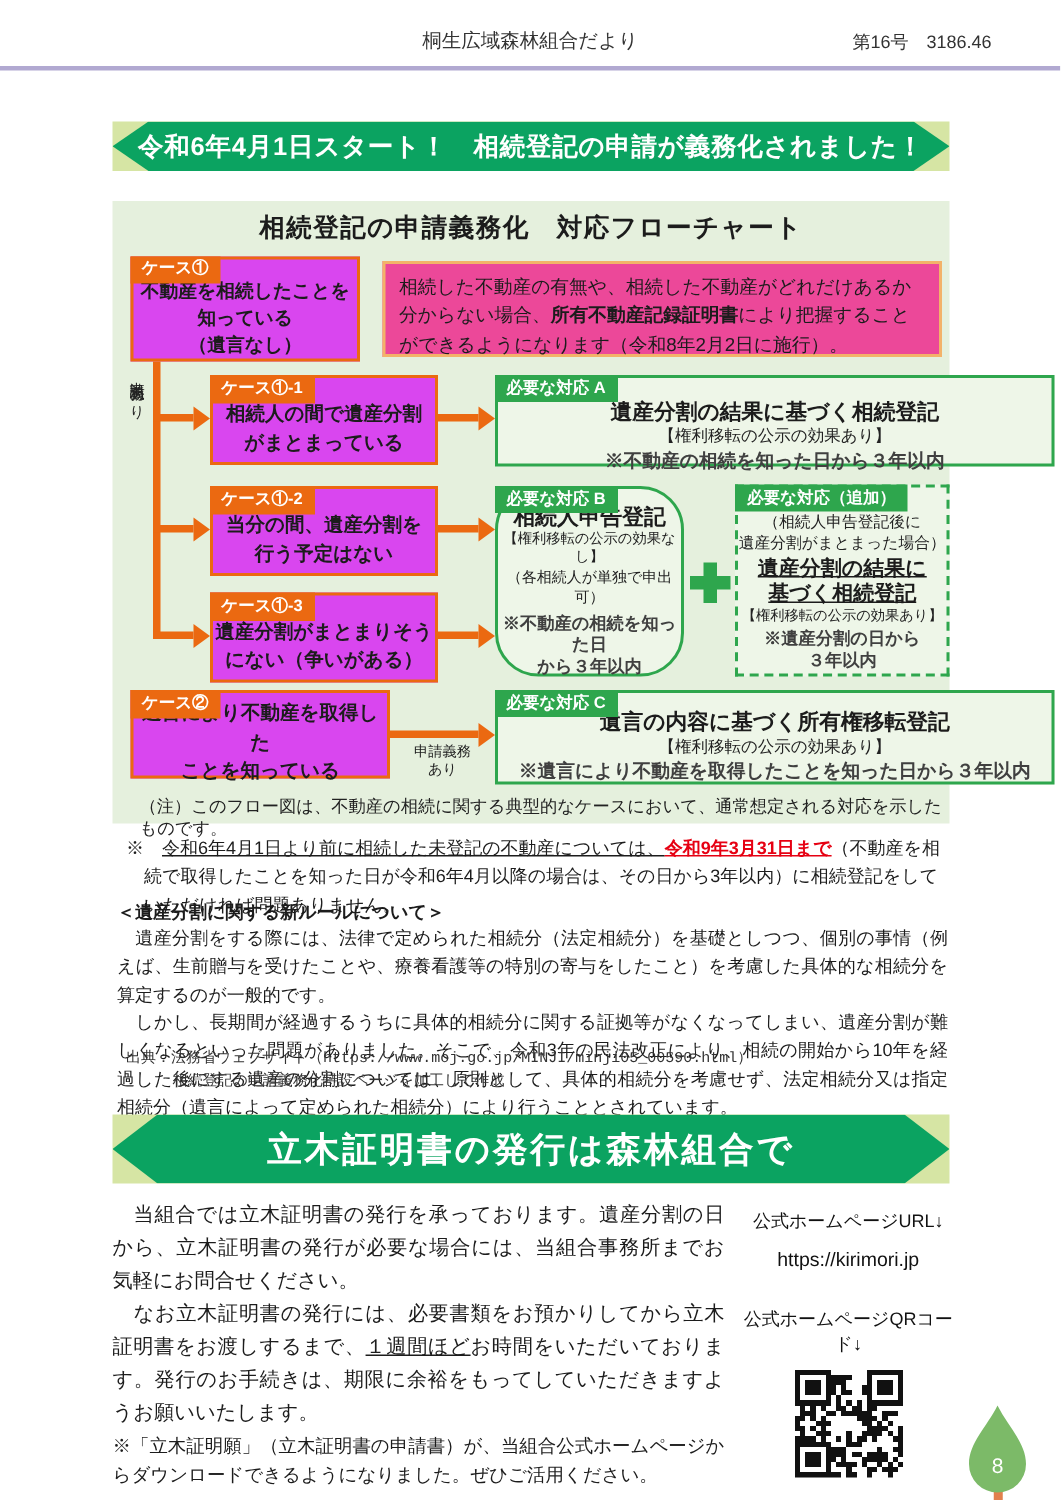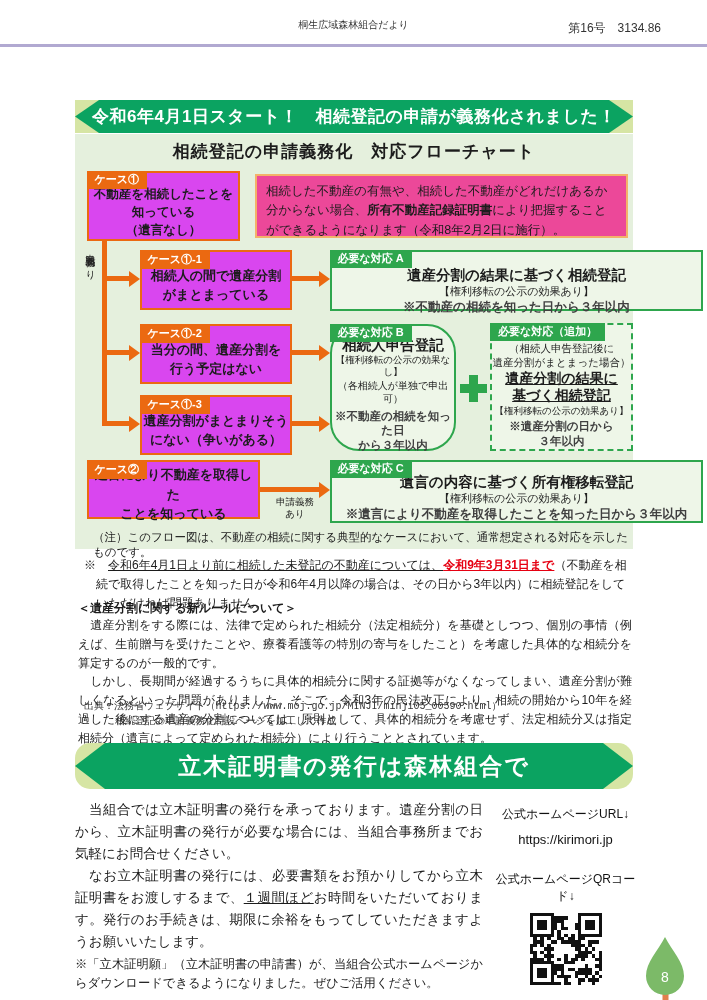--- a/index.html
+++ b/index.html
@@ -2,30 +2,30 @@
 <html><head>
 <meta charset="utf-8">
 <style>
   * { margin:0; padding:0; box-sizing:border-box; }
   html,body { width:707px; background:#fff; }
   body { font-family:"Liberation Sans", sans-serif; color:#1c1c1c; }
   .page { position:relative; width:707px; height:1000px; background:#fff; overflow:hidden; }
   .abs { position:absolute; }
 
   
-  .hdr-title { top:18px; left:0; width:707px; text-align:center; font-size:10px; color:#333; }
+  .hdr-title { top:18px; left:0; width:707px; text-align:center; font-size:13px; color:#333; }
   .hdr-issue { top:20px; right:46px; font-size:12px; color:#333; }
   .hdr-rule  { top:44px; left:0; width:707px; height:3px; background:#b1a9d1; }
 
   
   .banner { left:75px; width:558px; background:#d6e5a4; }
   .banner .hex { position:absolute; inset:0; background:#0ba361; display:flex; align-items:center; justify-content:center; color:#fff; font-weight:bold; }
-  .banner1 { top:100px; height:33px; }
+  .banner1 { top:81px; height:33px; }
   .banner1 .hex { clip-path:polygon(0 50%,24px 0,calc(100% - 24px) 0,100% 50%,calc(100% - 24px) 100%,24px 100%); font-size:17px; letter-spacing:.5px; }
-  .banner2 { top:743px; height:46px;border-radius:15px; }
+  .banner2 { top:743px; height:46px; }
   .banner2 .hex { clip-path:polygon(0 50%,30px 0,calc(100% - 30px) 0,100% 50%,calc(100% - 30px) 100%,30px 100%); font-size:23px; letter-spacing:2px; }
 
   
   .fc { top:134px; left:75px; width:558px; height:415px; background:#e5f0dd; }
   .fc-title { top:6px; left:0; width:100%; text-align:center; font-size:17px; font-weight:bold; letter-spacing:1px; }
   .casebox { background:#d946ef; border:2.5px solid #eb6911; text-align:center; font-weight:bold; display:flex; flex-direction:column; justify-content:center; }
   .tab { position:absolute; top:-2.5px; left:-2.5px; color:#fff; font-size:11px; font-weight:bold; padding:1px 8px 2px; white-space:nowrap; }
   .tab-o { background:#eb6911; }
   .tab-g { background:#2ea64d; }
   .resbox { background:#eef6e8; border:2.5px solid #2ea64d; text-align:center; display:flex; flex-direction:column; justify-content:center; }
@@ -64,21 +64,21 @@
   .qr svg { display:block; }
 
   .tree text { font-family:"Liberation Sans", sans-serif; }
 </style>
 </head>
 <body>
 
 <div class="page">
 
   <div class="abs hdr-title">桐生広域森林組合だより</div>
-  <div class="abs hdr-issue">第16号　3134.86</div>
+  <div class="abs hdr-issue">第16号　3186.46</div>
   <div class="abs hdr-rule"></div>
 
   <div class="abs banner banner1">
     <div class="hex">令和6年4月1日スタート！　相続登記の申請が義務化されました！</div>
   </div>
 
   <div class="abs fc">
     <div class="abs fc-title">相続登記の申請義務化　対応フローチャート</div>
 
     <div class="abs casebox" style="left:12px;top:37px;width:153px;height:70px;font-size:12.5px;line-height:1.45;padding-top:12px;">

